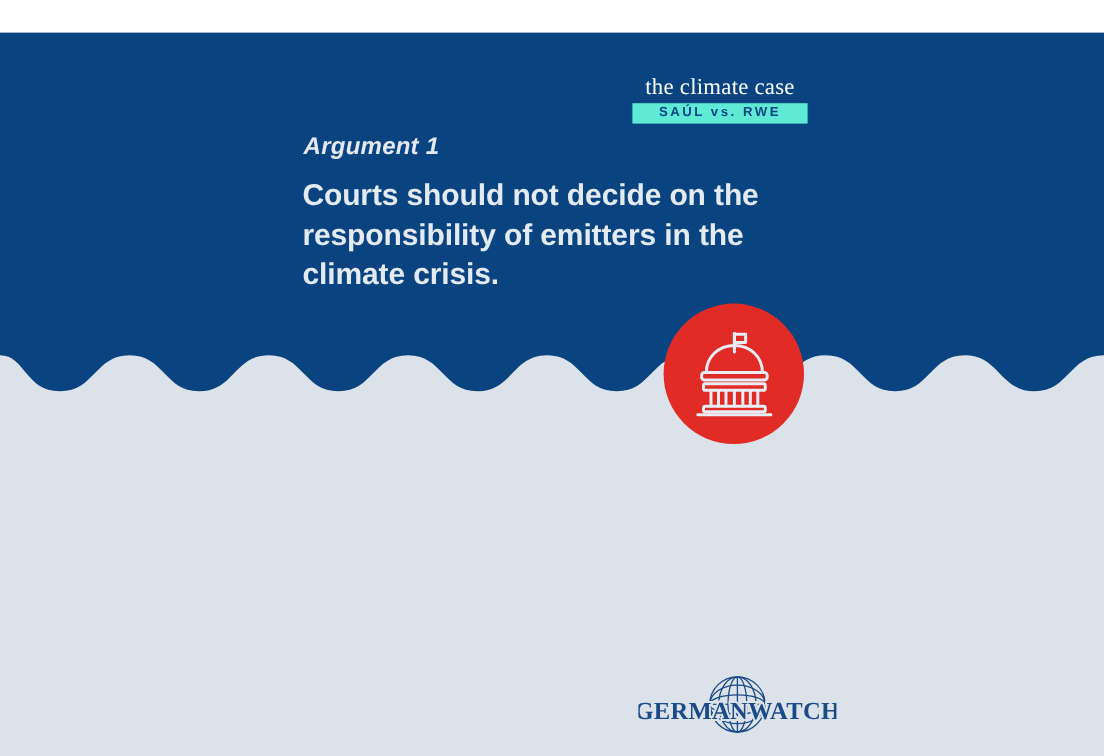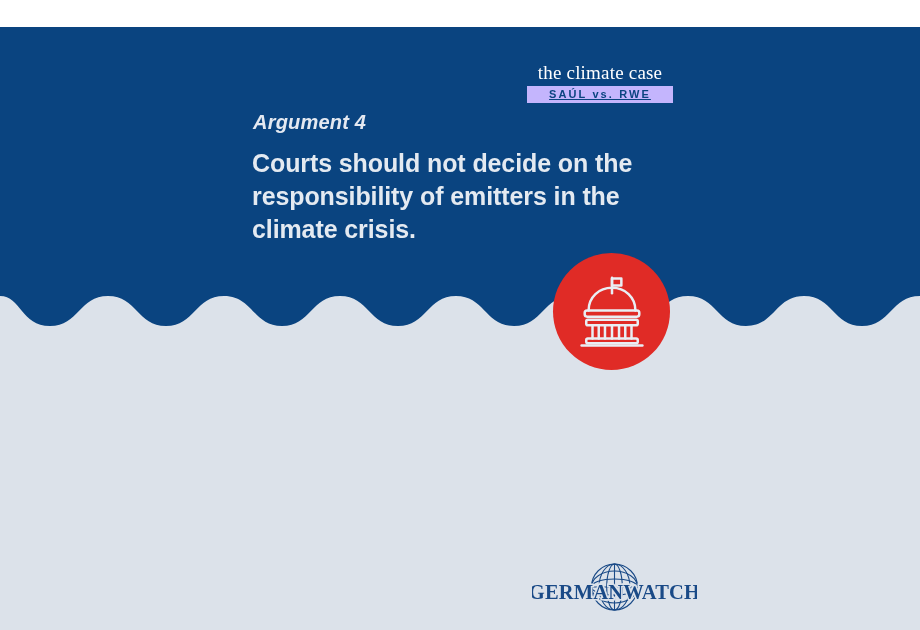--- a/index.html
+++ b/index.html
@@ -55,30 +55,29 @@
   .case-logo-title {
     font-family: "Liberation Serif", serif;
     font-size: 19px;
     color: #ffffff;
     letter-spacing: 0.2px;
     line-height: 21px;
     white-space: nowrap;
   }
   .case-logo-sub {
     margin-top: 3px;
-    background: #c4b5fd;
+    background: #5eead4;
     color: #0a4480;
     font-family: "Liberation Sans", sans-serif;
     font-size: 11px;
     font-weight: bold;
     letter-spacing: 2.1px;
     line-height: 17px;
     height: 17px;
     white-space: nowrap;
-    text-decoration: underline;
   }
 
   
   .argument-label {
     position: absolute;
     left: 253px;
     top: 84px;
     font-size: 20px;
     font-weight: bold;
     font-style: italic;
@@ -167,21 +166,21 @@
         C 79,22 79,52 50,52
         C 21,52 21,22 0,22 Z"></path>
     </svg>
   </div>
 
   <div class="case-logo">
     <div class="case-logo-title">the climate case</div>
     <div class="case-logo-sub">SAÚL vs. RWE</div>
   </div>
 
-  <div class="argument-label">Argument 4</div>
+  <div class="argument-label">Argument 1</div>
   <div class="argument-heading">Courts should not decide on the responsibility of emitters in the climate crisis.</div>
 
   <div class="icon-circle">
     <svg viewBox="0 0 100 100" xmlns="http://www.w3.org/2000/svg" fill="none" stroke="#e9eef4" stroke-width="3.2" stroke-linecap="round" stroke-linejoin="round">
 
       <line x1="50" y1="6" x2="50" y2="26"></line>
 
       <rect x="50" y="7" width="12" height="9"></rect>
 
       <path d="M20,48 C20,31 33.4,19 50,19 C66.6,19 80,31 80,48"></path>

